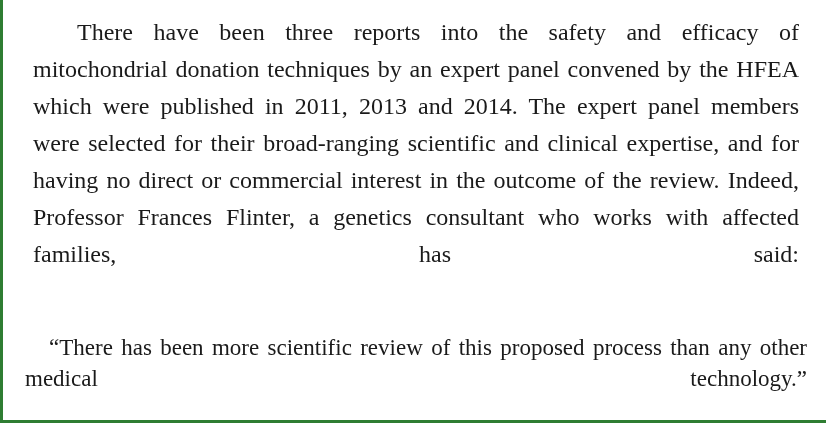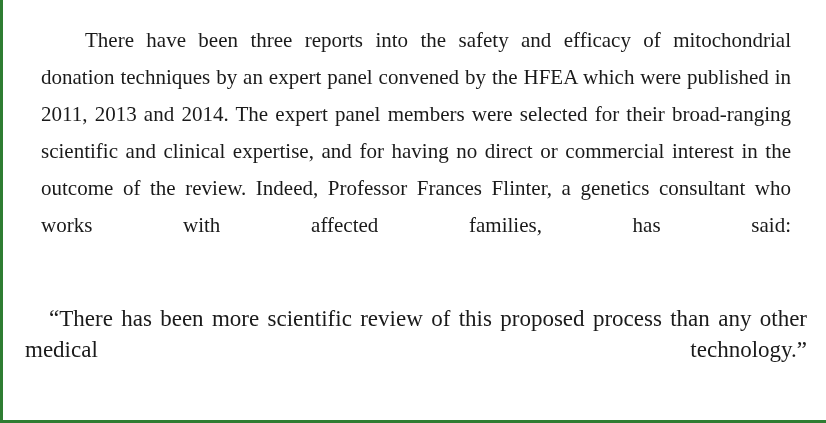--- a/index.html
+++ b/index.html
@@ -23,22 +23,22 @@
     border-bottom: 3px solid #2f7d32;
     background: #ffffff;
   }
   .content {
     position: absolute;
     left: 22px;
     top: 6px;
     width: 782px;
   }
   p.body-para {
-    margin: 16px;
-    font-size: 21px;
+    margin: 8px;
+    font-size: 24px;
     line-height: 37px;
     text-align: justify;
     text-justify: inter-word;
     text-indent: 44px;
     hyphens: none;
     word-spacing: 0.5px;
   }
   p.quote-para {
     margin: 0;
     margin-top: 22px;

